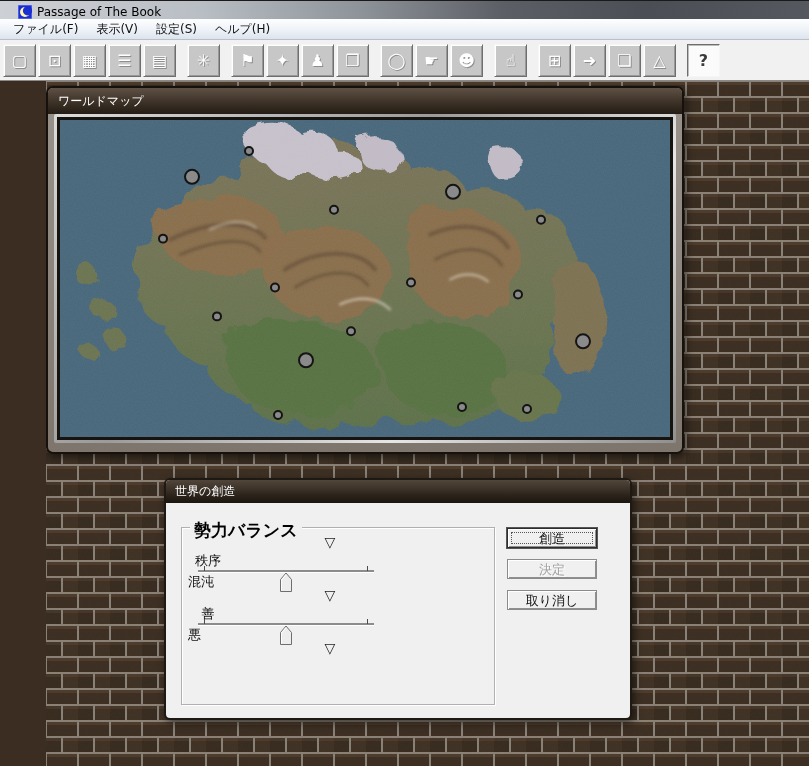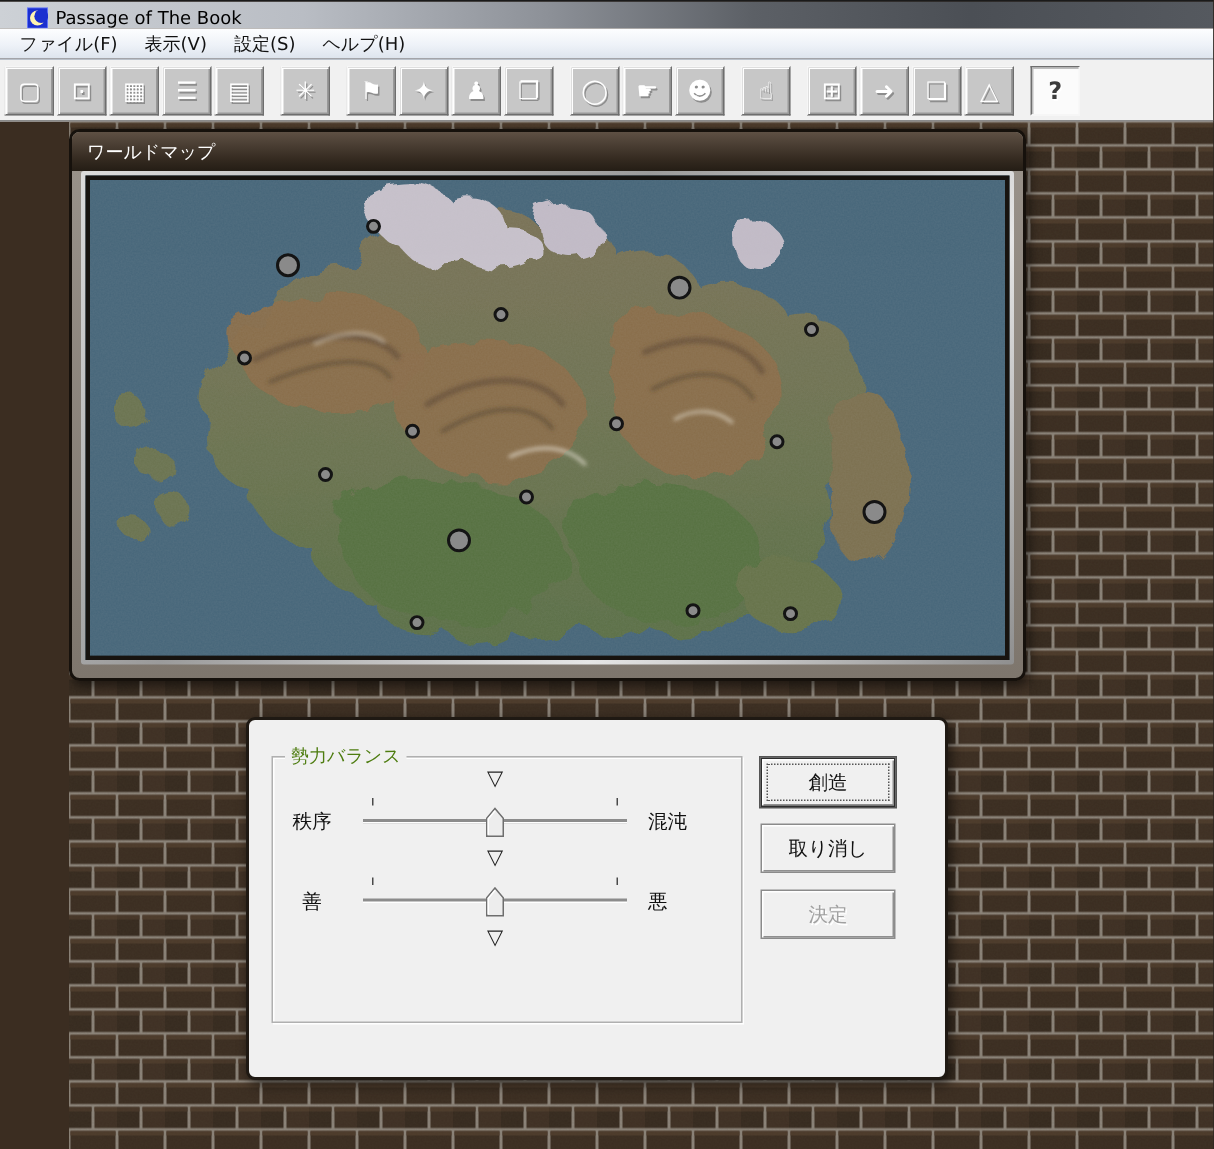--- a/index.html
+++ b/index.html
@@ -57,37 +57,37 @@
     box-shadow:2px 3px 8px rgba(0,0,0,.55);}
   .dlg-title{height:23px;display:flex;align-items:center;padding-left:9px;
     background:linear-gradient(#52463a,#2a221a 70%,#1b150f);
     border-radius:4px 4px 0 0;color:#fff;font-size:12px;}
   .dlg-body{position:relative;height:calc(100% - 23px);}
 
   .groupbox{position:absolute;left:15px;top:24px;width:314px;height:178px;
     border:1px solid #b0b0b0;box-shadow:inset 1px 1px 0 #fff,1px 1px 0 #fff;
     box-sizing:border-box;padding:8px 0 0 4px;}
   .groupbox-label{position:absolute;top:-9px;left:8px;background:#f0f0f0;
-    padding:0 4px;font-size:12px;color:#4d7c0f;}
+    padding:0 4px;font-size:17px;color:#000000;font-weight:bold;}
 
   .slider-unit{position:relative;height:53px;}
   .center-marker{position:absolute;left:144px;top:-2px;transform:translateX(-50%);
     font-size:14px;color:#222;line-height:16px;}
-  .srow{position:absolute;left:0;top:16px;display:flex;align-items:center;height:37px;}
+  .srow{position:absolute;left:0;top:16px;display:flex;height:37px;flex-direction:column;}
   .slabel{font-size:13px;color:#111;}
   .slabel.l{width:44px;text-align:center;}
   .slabel.r{width:56px;text-align:left;padding-left:2px;}
   .track-wrap{position:relative;width:176px;height:24px;margin:0 12px;display:flex;align-items:center;}
   .track{width:100%;height:2px;background:#8c8c8c;border-bottom:1px solid #fff;cursor:pointer;}
   .tick{position:absolute;top:-4px;width:1px;height:5px;background:#4a4a4a;}
   .tick.l{left:6px;} .tick.r{right:6px;}
   .thumb{position:absolute;top:2px;transform:translateX(-50%);cursor:grab;line-height:0;}
 
   .btn-col{position:absolute;left:341px;top:25px;width:90px;}
-  .btn{position:relative;display:block;width:90px;height:33px;margin-bottom:11px;
+  .btn{position:relative;display:block;width:90px;height:20px;margin-bottom:11px;
     background:#f0f0f0;font-size:13px;color:#111;
     font-family:"DejaVu Sans","Liberation Sans",sans-serif;
     border:1px solid #8b8b8b;
     box-shadow:inset 1px 1px 0 #ffffff,inset -1px -1px 0 #8f8f8f;cursor:pointer;}
   .btn.default{border:1px solid #2d2d2d;box-shadow:0 0 0 1px #555,inset 1px 1px 0 #ffffff,inset -1px -1px 0 #8f8f8f;}
   .btn.default .focus-rect{position:absolute;left:3px;top:3px;right:3px;bottom:3px;
     border:1px dotted #555;pointer-events:none;}
   .btn.disabled{color:#a0a0a0;text-shadow:1px 1px 0 #fff;cursor:default;}
 </style>
 </head>
@@ -303,20 +303,23 @@
               <circle cx="523" cy="222" r="7" class="marker"></circle>
               <circle cx="218" cy="296" r="4" class="marker"></circle>
               <circle cx="402" cy="288" r="4" class="marker"></circle>
               <circle cx="467" cy="290" r="4" class="marker"></circle>
             </g>
         </svg>
       </div>
     </div>
 
     <div class="dialog">
+      <div class="dlg-title">
+        <span>世界の創造</span>
+      </div>
       <div class="dlg-body">
         <div class="groupbox">
           <span class="groupbox-label">勢力バランス</span>
           <div>
               <div class="slider-unit">
                 <div class="center-marker">▽</div>
                 <div class="srow">
                   <div class="slabel l">秩序</div>
                   <div class="track-wrap">
                     <span class="tick l"></span>
@@ -346,20 +349,20 @@
                   <div class="slabel r">悪</div>
                 </div>
               </div>
               <div class="slider-unit">
                 <div class="center-marker">▽</div>
               </div>
             </div>
         </div>
         <div class="btn-col">
             <button class="btn default"><span class="focus-rect"></span><span>創造</span></button>
+            <button class="btn disabled" disabled=""><span>決定</span></button>
             <button class="btn"><span>取り消し</span></button>
-            <button class="btn disabled" disabled=""><span>決定</span></button>
           </div>
       </div>
     </div>
 
   </div>
 </div>
 
 </body></html>

